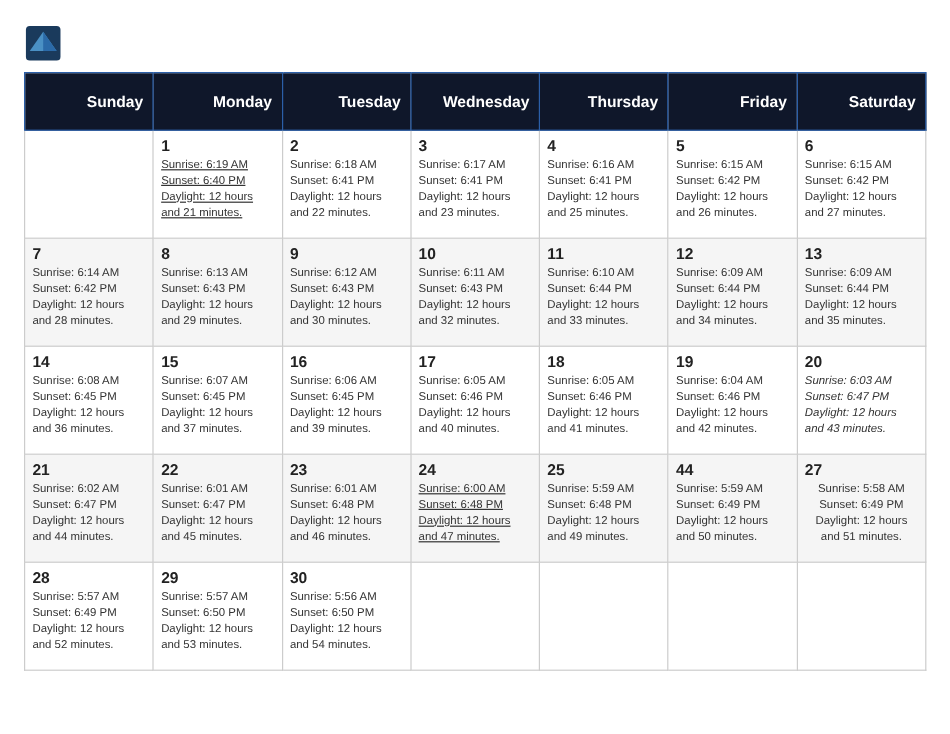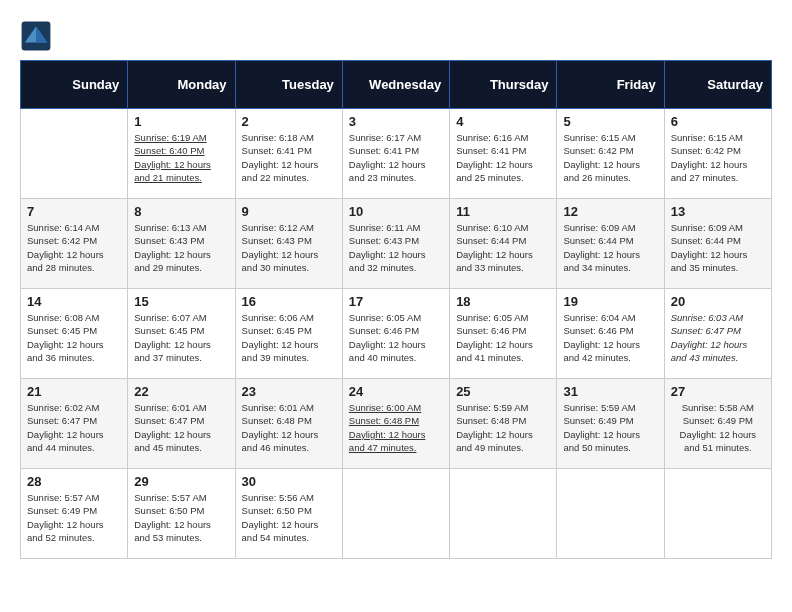--- a/index.html
+++ b/index.html
@@ -296,21 +296,21 @@
 and 47 minutes.</div>
         </td>
         <td>
           <div class="day-num">25</div>
           <div class="day-info" style="white-space: pre-line;">Sunrise: 5:59 AM
 Sunset: 6:48 PM
 Daylight: 12 hours
 and 49 minutes.</div>
         </td>
         <td>
-          <div class="day-num">31</div>
+          <div class="day-num">44</div>
           <div class="day-info" style="white-space: pre-line;">Sunrise: 5:59 AM
 Sunset: 6:49 PM
 Daylight: 12 hours
 and 50 minutes.</div>
         </td>
         <td>
           <div class="day-num">27</div>
           <div class="day-info" style="white-space: pre-line; text-align: center;">Sunrise: 5:58 AM
 Sunset: 6:49 PM
 Daylight: 12 hours

